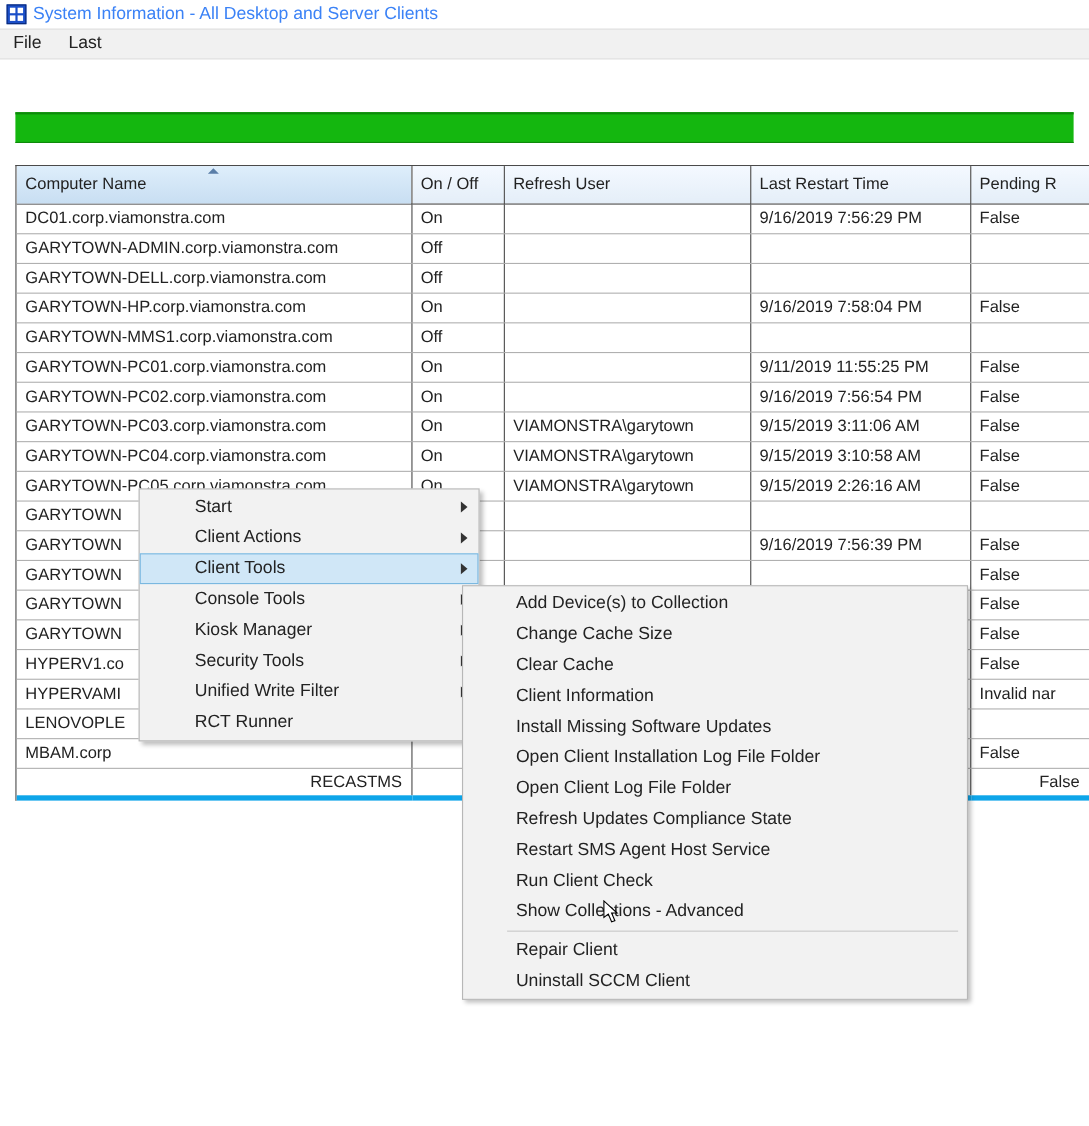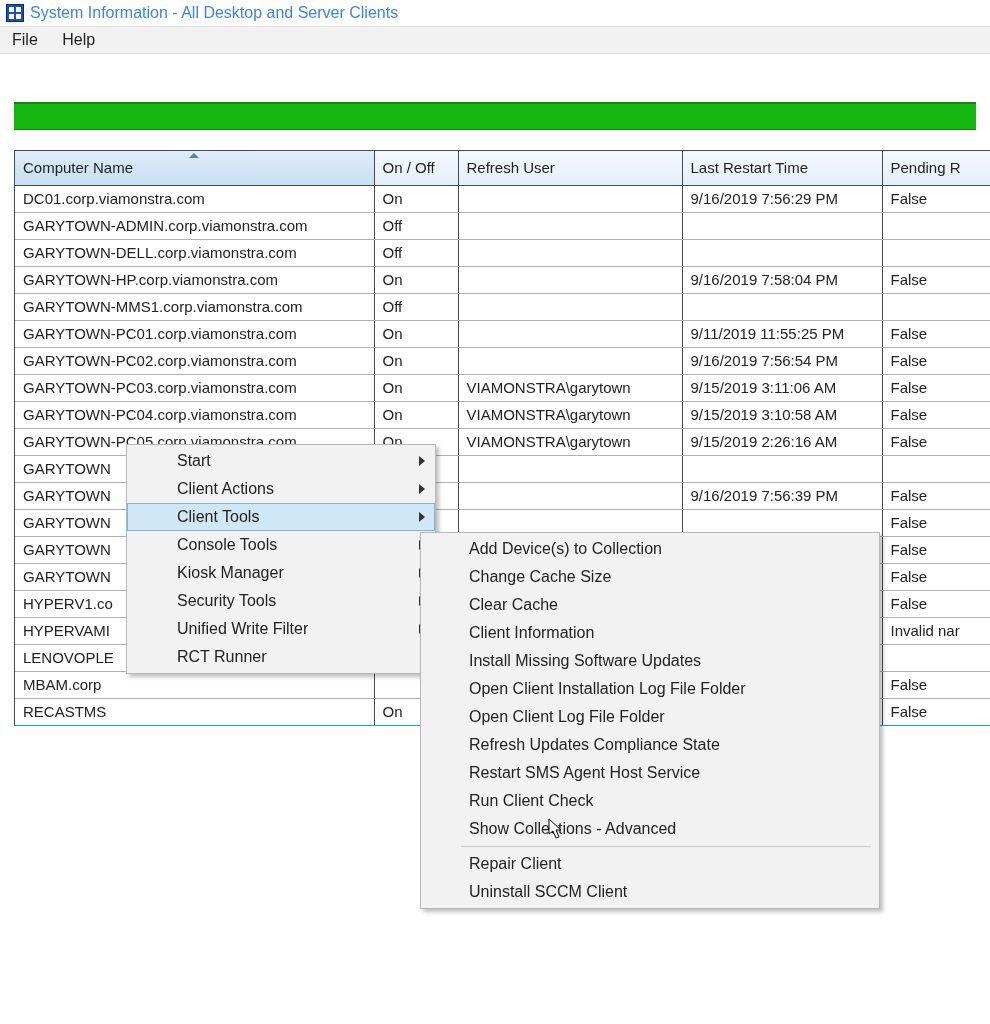--- a/index.html
+++ b/index.html
@@ -91,21 +91,21 @@
     content: "";
     position: absolute;
     top: 2px;
     left: 50%;
     transform: translateX(-50%);
     width: 0; height: 0;
     border-left: 5px solid transparent;
     border-right: 5px solid transparent;
     border-bottom: 5px solid #5a7ea8;
   }
-  tbody tr:last-child td { border-bottom: 1px solid #0ea5e9; }
+  tbody tr:last-child td { border-bottom: 5px solid #0ea5e9; text-align: right; }
   .col-name { width: 359px; }
   .col-onoff { width: 84px; }
   .col-user  { width: 224px; }
   .col-restart { width: 200px; }
   .col-pending { width: 108px; }
 
   
   .ctxmenu {
     position: absolute;
     background: #f2f2f2;
@@ -166,21 +166,21 @@
     <span></span>
       <span></span>
       <span></span>
       <span></span>
   </span>
   <span>System Information - All Desktop and Server Clients</span>
 </div>
 
 <div class="menubar">
   <span>File</span>
-  <span>Help</span>
+  <span>Last</span>
 </div>
 
 <div class="greenbar"></div>
 
 <div class="grid-wrap">
   <table>
     <colgroup>
       <col class="col-name">
         <col class="col-onoff">
         <col class="col-user">

